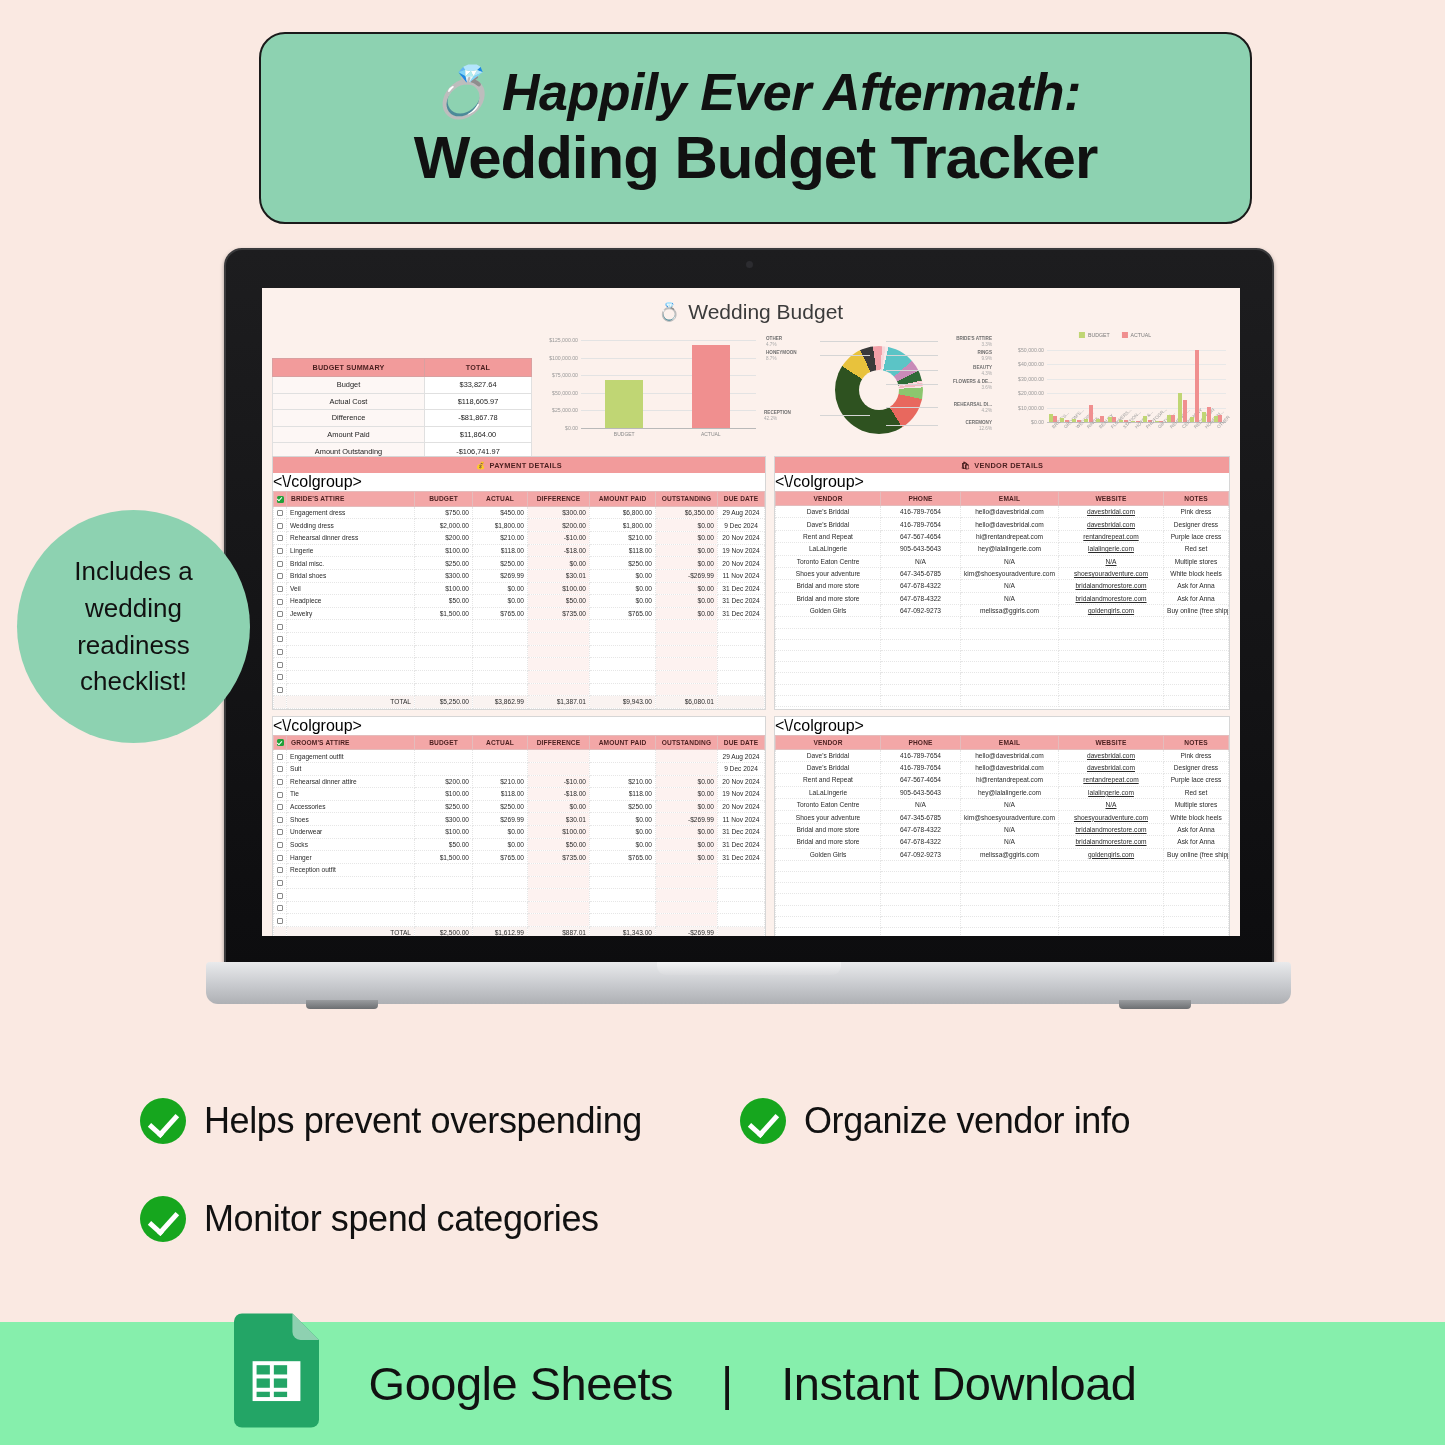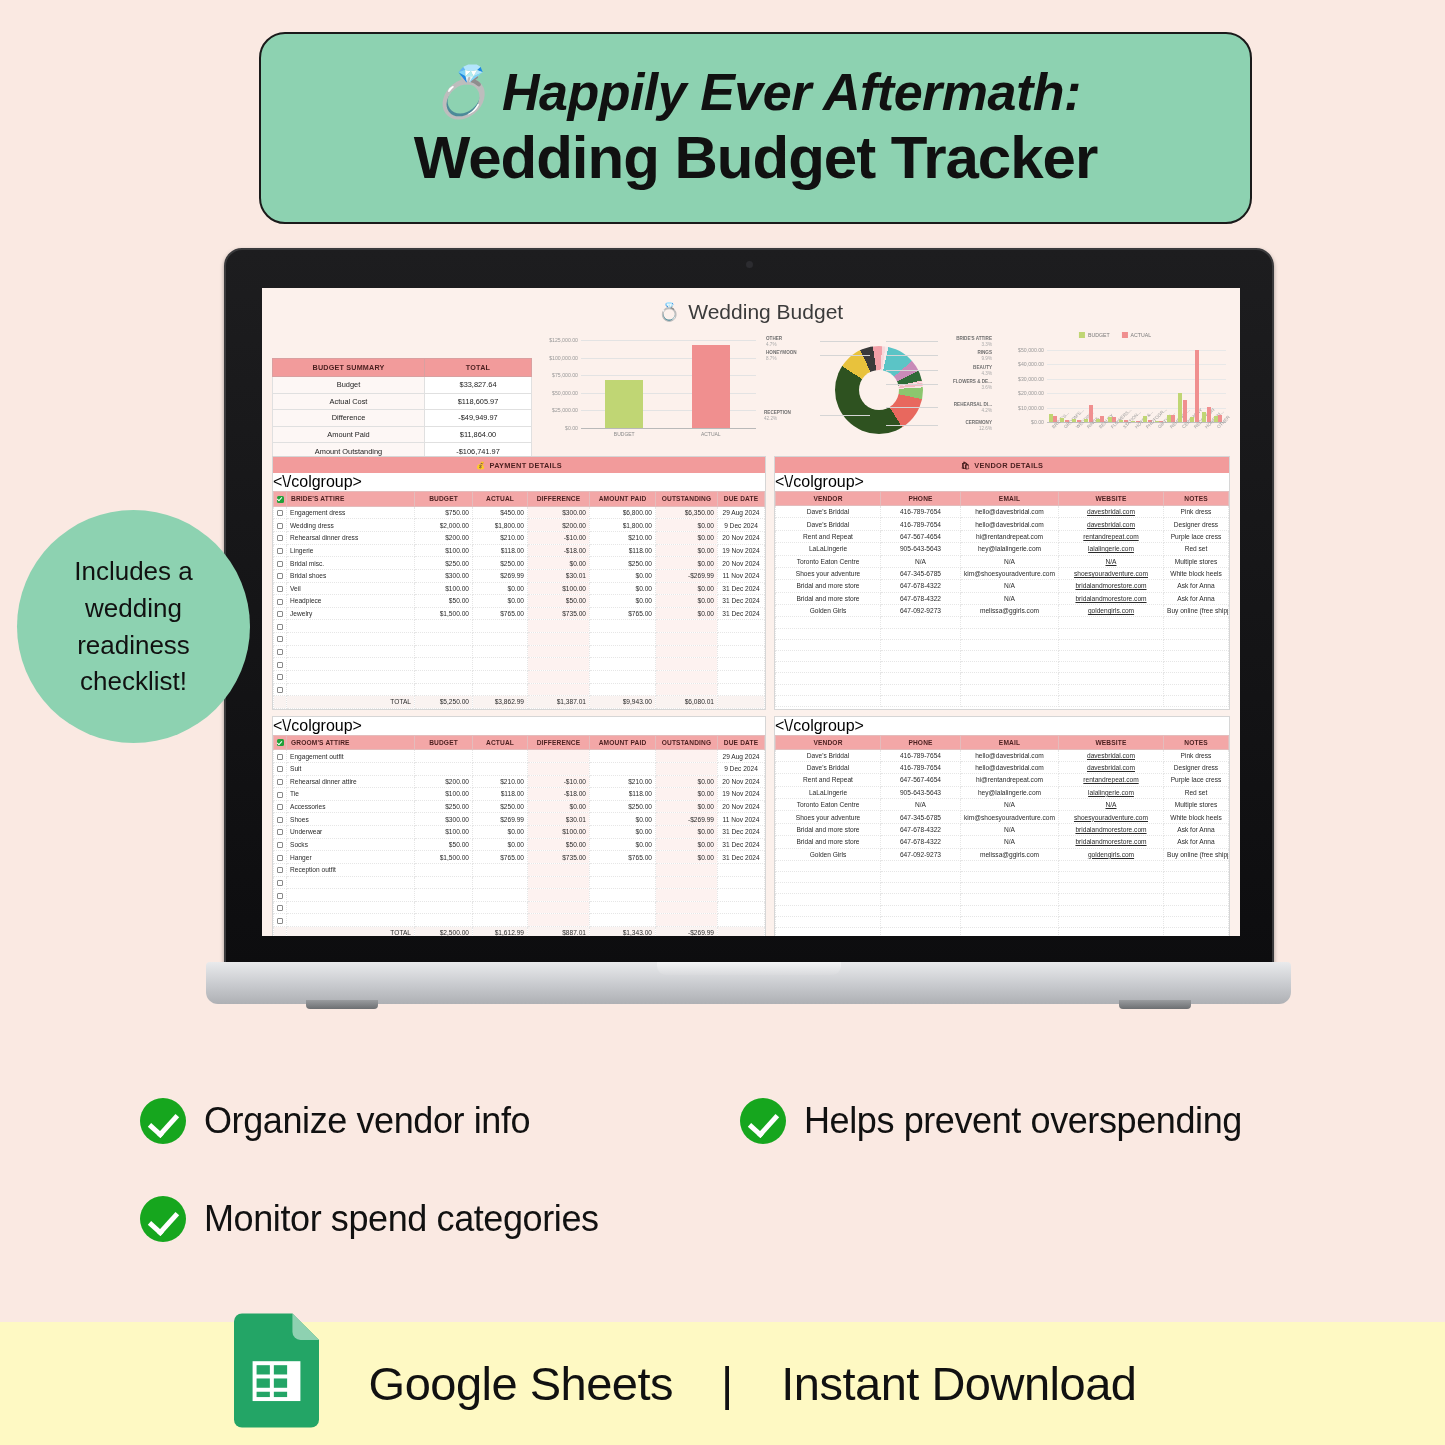--- a/index.html
+++ b/index.html
@@ -178,21 +178,21 @@
   }
   .feat-check::after{
     content:""; position:absolute; left:15px; top:10px; width:12px; height:23px;
     border:solid #fff; border-width:0 5px 5px 0; transform:rotate(42deg);
   }
   .feat-text{ font-size:36px; color:#111; letter-spacing:-0.4px; }
 
   
   .footer{
     position:absolute; left:0; bottom:0; width:1445px; height:123px;
-    background:#fef9c3; display:flex; align-items:center; justify-content:center; gap:30px;
+    background:#86efac; display:flex; align-items:center; justify-content:center; gap:30px;
   }
   .gs-icon{ position:absolute; left:234px; top:1313px; width:85px; height:115px; z-index:3; }
   .footer-text{ font-size:47px; color:#111; letter-spacing:-0.5px; margin-left:60px; }
   .footer-sep{ font-size:47px; color:#111; padding:0 18px; }
 </style>
 </head>
 <body>
 
 <div class="header-banner">
   <div class="hdr-line1">
@@ -228,21 +228,21 @@
                   <tr>
                     <td class="lbl">Budget</td>
                     <td class="val">$33,827.64</td>
                   </tr>
                   <tr>
                     <td class="lbl">Actual Cost</td>
                     <td class="val">$118,605.97</td>
                   </tr>
                   <tr>
                     <td class="lbl">Difference</td>
-                    <td class="val neg">-$49,949.97</td>
+                    <td class="val neg">-$81,867.78</td>
                   </tr>
                   <tr>
                     <td class="lbl">Amount Paid</td>
                     <td class="val">$11,864.00</td>
                   </tr>
                   <tr>
                     <td class="lbl">Amount Outstanding</td>
                     <td class="val neg">-$106,741.97</td>
                   </tr>
                 </tbody>
@@ -1031,25 +1031,25 @@
   <div class="laptop-foot r"></div>
 </div>
 
 <div class="badge">
   <span>Includes a wedding readiness checklist!</span>
 </div>
 
 <div class="features">
   <div class="feat">
     <div class="feat-check"></div>
-    <div class="feat-text">Organize vendor info</div>
+    <div class="feat-text">Helps prevent overspending</div>
   </div>
   <div class="feat">
     <div class="feat-check"></div>
-    <div class="feat-text">Helps prevent overspending</div>
+    <div class="feat-text">Organize vendor info</div>
   </div>
   <div class="feat">
     <div class="feat-check"></div>
     <div class="feat-text">Monitor spend categories</div>
   </div>
 </div>
 
 <svg class="gs-icon" viewBox="0 0 64 86">
   <path d="M6 0h38l20 20v60a6 6 0 0 1-6 6H6a6 6 0 0 1-6-6V6a6 6 0 0 1 6-6z" fill="#23A566"></path>
   <path d="M44 0l20 20H50a6 6 0 0 1-6-6V0z" fill="#8ED1B1"></path>

